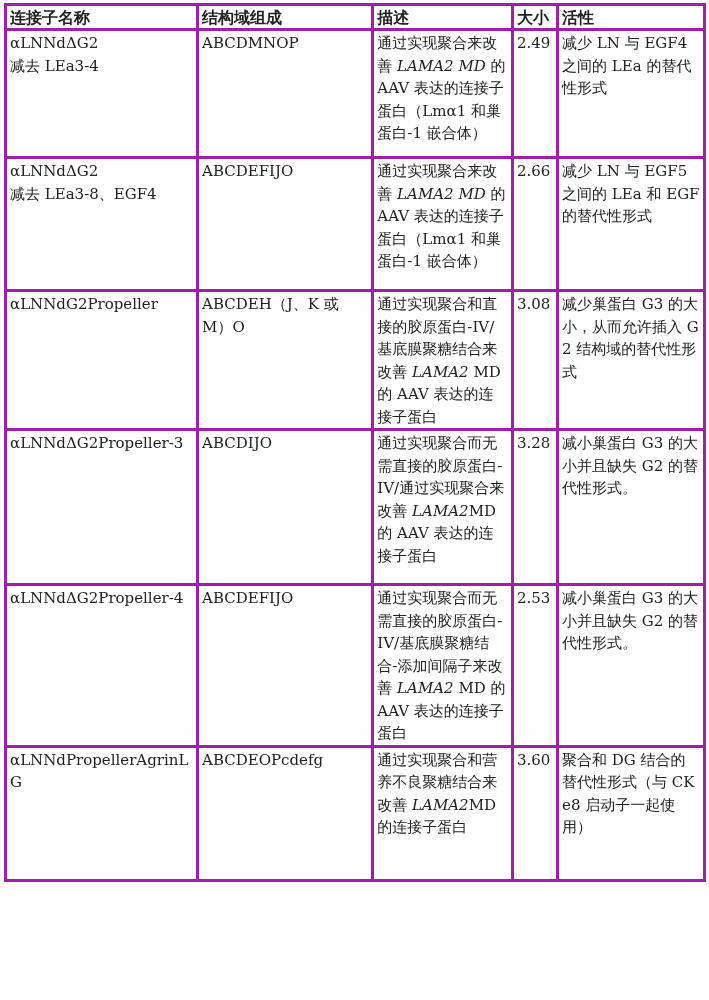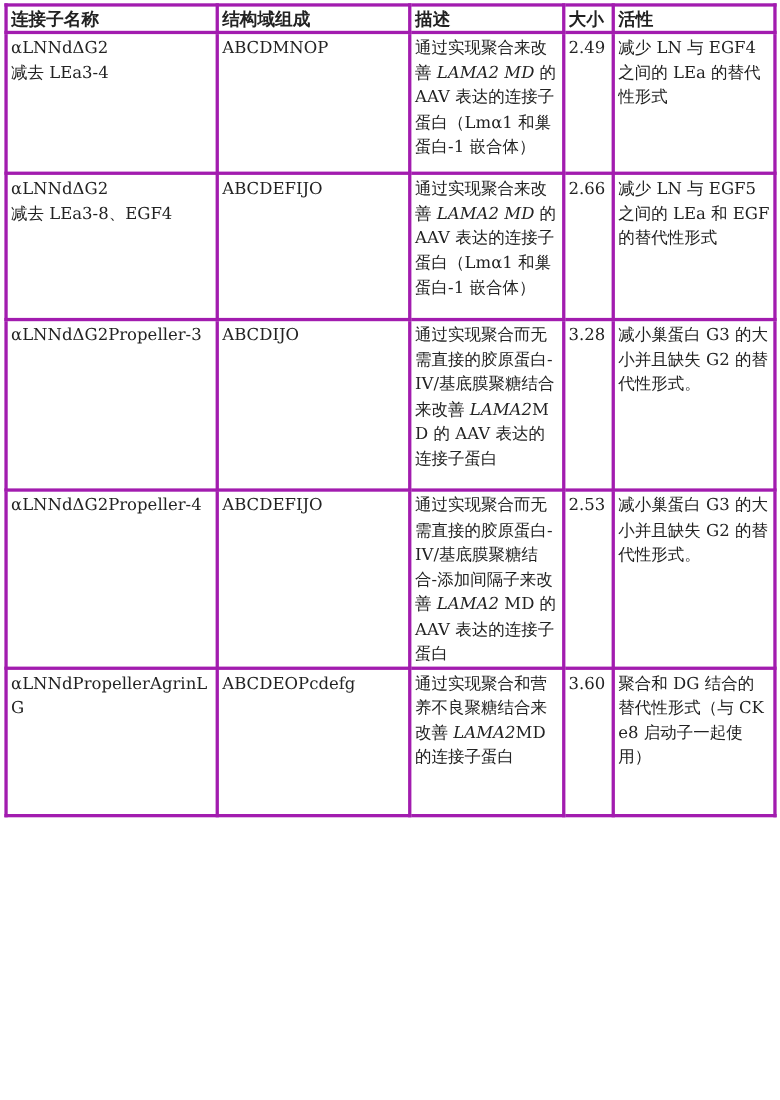--- a/index.html
+++ b/index.html
@@ -79,26 +79,35 @@
     <tr class="r2">
       <td>
         <div>αLNNdΔG2</div>
         <div>减去 LEa3-8、EGF4</div>
       </td>
       <td>ABCDEFIJO</td>
       <td><span>通过实现聚合来改善 </span><span class="ital">LAMA2 MD</span><span> 的 AAV 表达的连接子蛋白（Lmα1 和巢蛋白-1 嵌合体）</span></td>
       <td>2.66</td>
       <td>减少 LN 与 EGF5 之间的 LEa 和 EGF 的替代性形式</td>
     </tr>
+    <tr class="r3">
+      <td>
+        <div>αLNNdG2Propeller</div>
+      </td>
+      <td>ABCDEH（J、K 或 M）O</td>
+      <td><span>通过实现聚合和直接的胶原蛋白-IV/基底膜聚糖结合来改善 </span><span class="ital">LAMA2</span><span> MD 的 AAV 表达的连接子蛋白</span></td>
+      <td>3.08</td>
+      <td>减少巢蛋白 G3 的大小，从而允许插入 G2 结构域的替代性形式</td>
+    </tr>
     <tr class="r5">
       <td>
         <div>αLNNdΔG2Propeller-3</div>
       </td>
       <td>ABCDIJO</td>
-      <td><span>通过实现聚合而无需直接的胶原蛋白-IV/基底膜聚糖结合来改善 </span><span class="ital">LAMA2</span><span>MD 的 AAV 表达的连接子蛋白</span></td>
+      <td><span>通过实现聚合而无需直接的胶原蛋白-IV/通过实现聚合来改善 </span><span class="ital">LAMA2</span><span>MD 的 AAV 表达的连接子蛋白</span></td>
       <td>3.28</td>
       <td>减小巢蛋白 G3 的大小并且缺失 G2 的替代性形式。</td>
     </tr>
     <tr class="r6">
       <td>
         <div>αLNNdΔG2Propeller-4</div>
       </td>
       <td>ABCDEFIJO</td>
       <td><span>通过实现聚合而无需直接的胶原蛋白-IV/基底膜聚糖结合-添加间隔子来改善 </span><span class="ital">LAMA2</span><span> MD 的 AAV 表达的连接子蛋白</span></td>
       <td>2.53</td>

